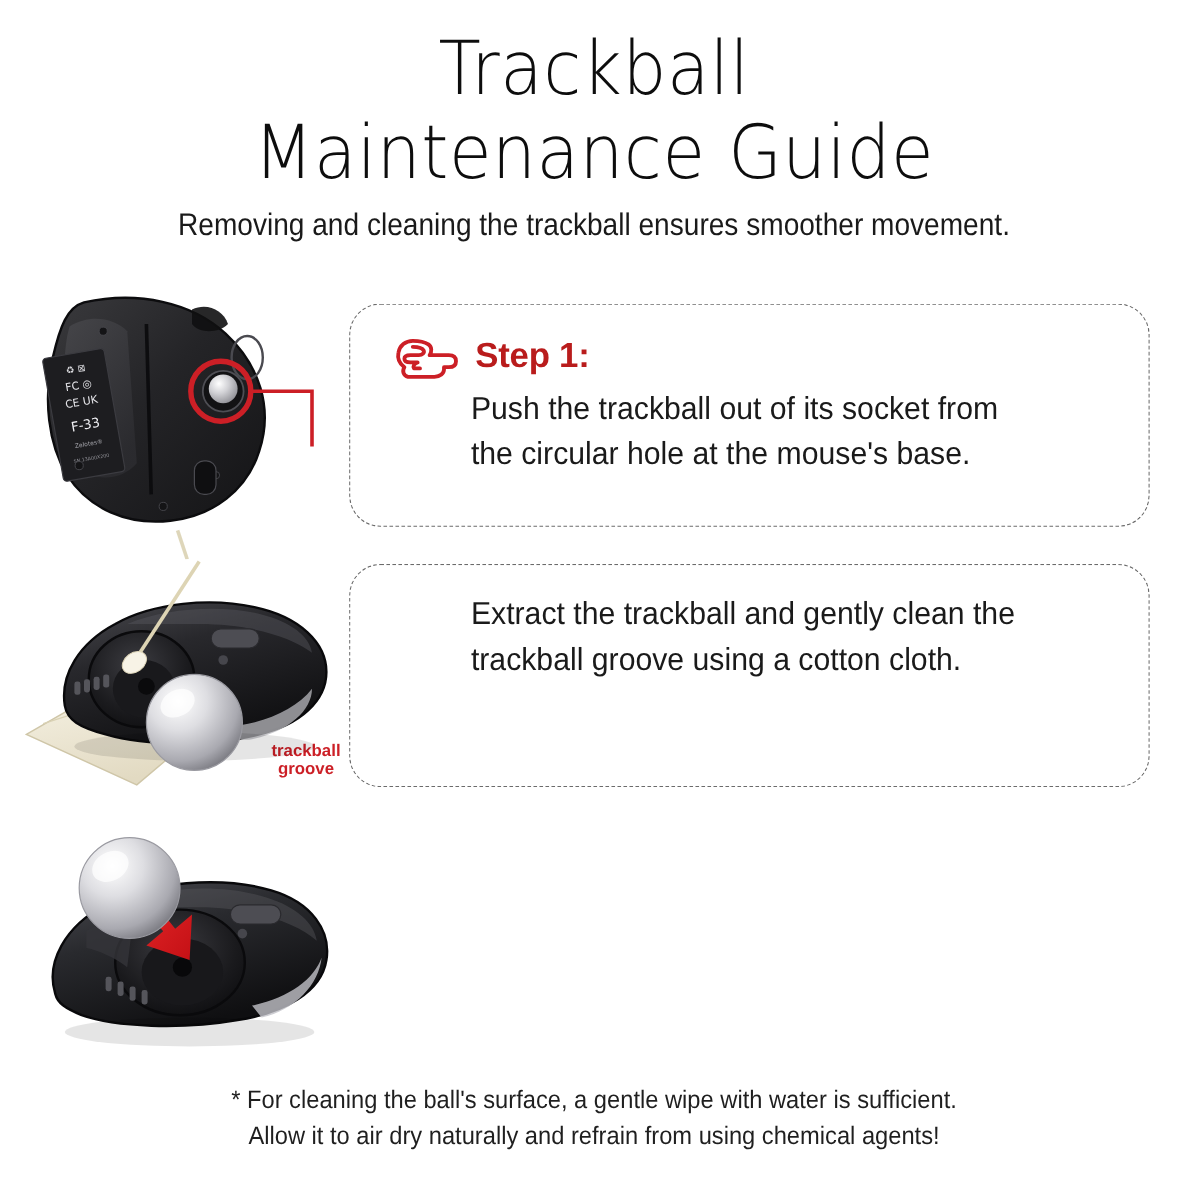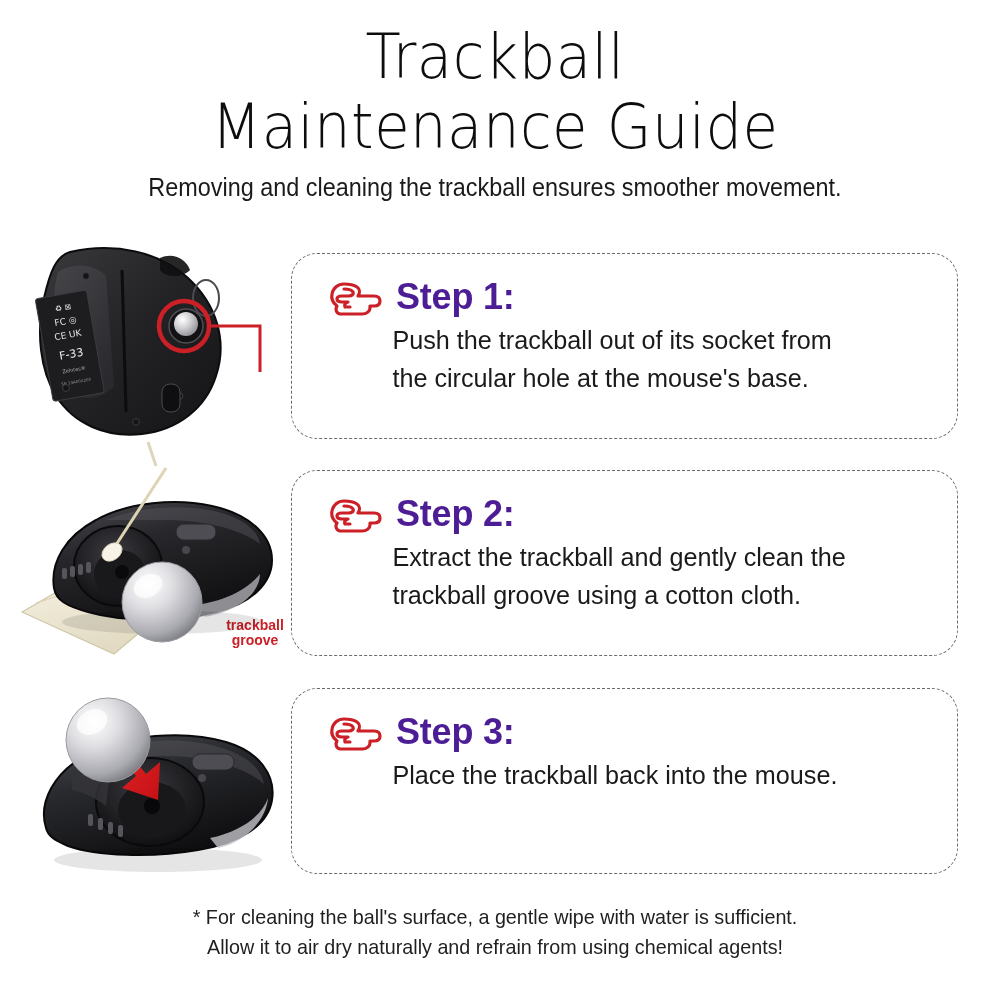--- a/index.html
+++ b/index.html
@@ -94,22 +94,22 @@
   }
   .hand-icon {
     width: 58px;
     height: 42px;
     flex: 0 0 58px;
     display: block;
   }
   .step-label {
     font-family: "Liberation Sans", sans-serif;
     font-weight: bold;
-    font-size: 36px;
-    color: #4c1d95;
+    font-size: 29px;
+    color: #b91c1c;
     letter-spacing: -0.2px;
   }
   .step-text {
     font-family: "Liberation Sans Narrow", "Liberation Sans", sans-serif;
     font-size: 26.5px;
     line-height: 1.42;
     color: #1a1a1a;
     padding-left: 72px;
     transform-origin: left top;
     transform: scaleX(0.95);
@@ -296,31 +296,20 @@
 
         <ellipse cx="152" cy="160" rx="100" ry="12" fill="#000" opacity="0.10"></ellipse>
 
         <circle cx="152" cy="140" r="40" fill="url(#g2ball)" stroke="#9a9aa1" stroke-width="1"></circle>
         <ellipse cx="138" cy="124" rx="15" ry="11" transform="rotate(-28 138 124)" fill="#ffffff" opacity="0.72"></ellipse>
       </svg>
     </div>
 
     <div class="card" id="card-2">
       <div class="card-inner">
-        <div class="step-head">
-          <svg class="hand-icon" viewBox="0 0 58 42">
-            <path d="M20 8 C14 8 9 12 8 18 C7 23 9 27 13 30 C11 33 12 37 16 38
-                     L38 38 C43 38 46 35 46 32 L46 30 L50 30 C54 30 56 28 56 25
-                     C56 22 54 20 50 20 L34 20 C36 17 36 13 33 11 C30 9 25 8 20 8 Z
-                     M20 13 C24 13 28 14 29 16 C30 18 28 20 25 20 L18 20
-                     C15 20 13 21 13 23 C13 25 15 26 18 26 L24 26
-                     C21 27 20 29 21 31 L26 31" fill="none" stroke="#cc1f26" stroke-width="3.2" stroke-linejoin="round" stroke-linecap="round"></path>
-          </svg>
-          <span class="step-label">Step 2:</span>
-        </div>
         <div class="step-text">Extract the trackball and gently clean the
 trackball groove using a cotton cloth.</div>
       </div>
     </div>
   </div>
 
   <div class="step-row" id="row-3">
 
     <div class="art">
       <svg viewBox="0 0 282 222" width="282" height="222">
@@ -373,36 +362,20 @@
 
         <g>
           <path d="M96 46 L136 96 L150 84 L148 122 L112 110 L126 98 L86 52 Z" fill="url(#g3arrow)"></path>
         </g>
 
         <circle cx="98" cy="62" r="42" fill="url(#g3ball)" stroke="#9a9aa1" stroke-width="1"></circle>
         <ellipse cx="82" cy="44" rx="16" ry="12" transform="rotate(-28 82 44)" fill="#ffffff" opacity="0.72"></ellipse>
       </svg>
     </div>
 
-    <div class="card" id="card-3">
-      <div class="card-inner">
-        <div class="step-head">
-          <svg class="hand-icon" viewBox="0 0 58 42">
-            <path d="M20 8 C14 8 9 12 8 18 C7 23 9 27 13 30 C11 33 12 37 16 38
-                     L38 38 C43 38 46 35 46 32 L46 30 L50 30 C54 30 56 28 56 25
-                     C56 22 54 20 50 20 L34 20 C36 17 36 13 33 11 C30 9 25 8 20 8 Z
-                     M20 13 C24 13 28 14 29 16 C30 18 28 20 25 20 L18 20
-                     C15 20 13 21 13 23 C13 25 15 26 18 26 L24 26
-                     C21 27 20 29 21 31 L26 31" fill="none" stroke="#cc1f26" stroke-width="3.2" stroke-linejoin="round" stroke-linecap="round"></path>
-          </svg>
-          <span class="step-label">Step 3:</span>
-        </div>
-        <div class="step-text">Place the trackball back into the mouse.</div>
-      </div>
-    </div>
   </div>
 
   <div class="footer">
     <div>* For cleaning the ball's surface, a gentle wipe with water is sufficient.</div>
     <div>Allow it to air dry naturally and refrain from using chemical agents!</div>
   </div>
 
 </div>
 
 </body></html>

